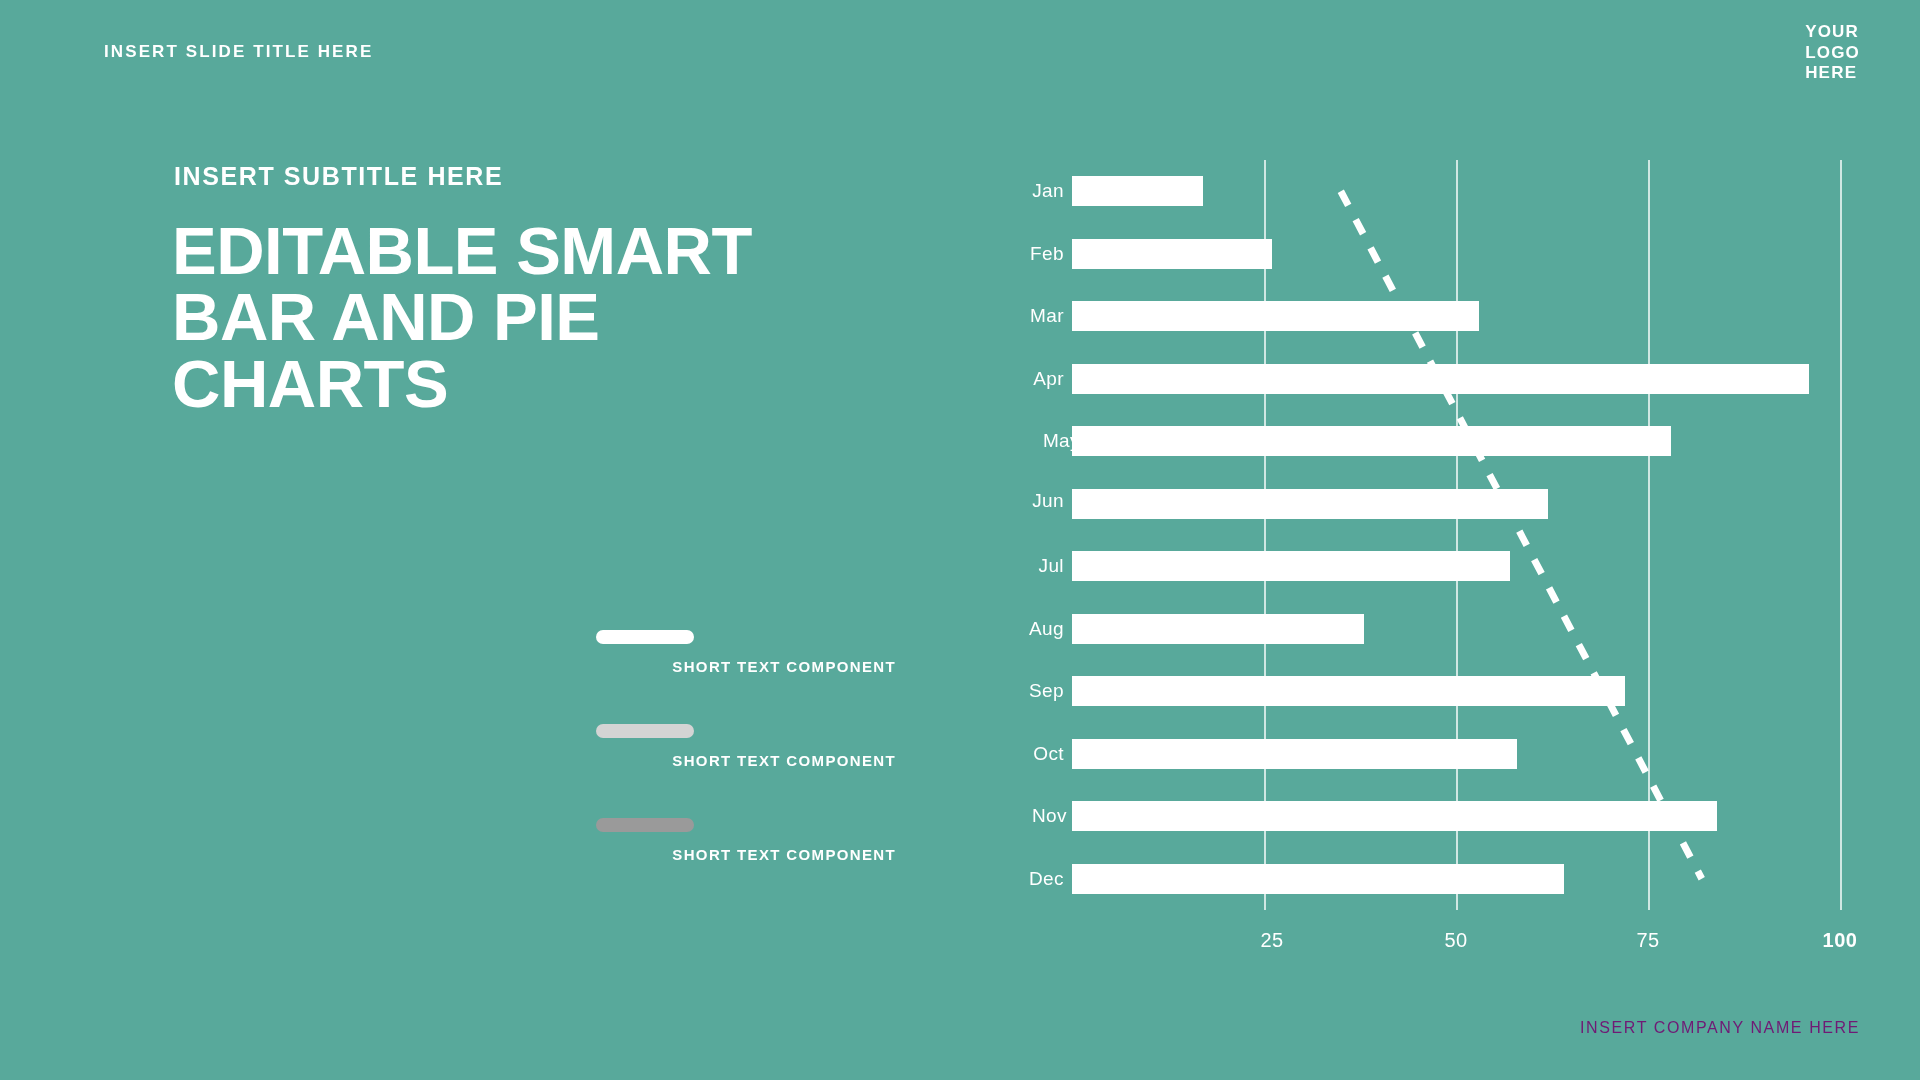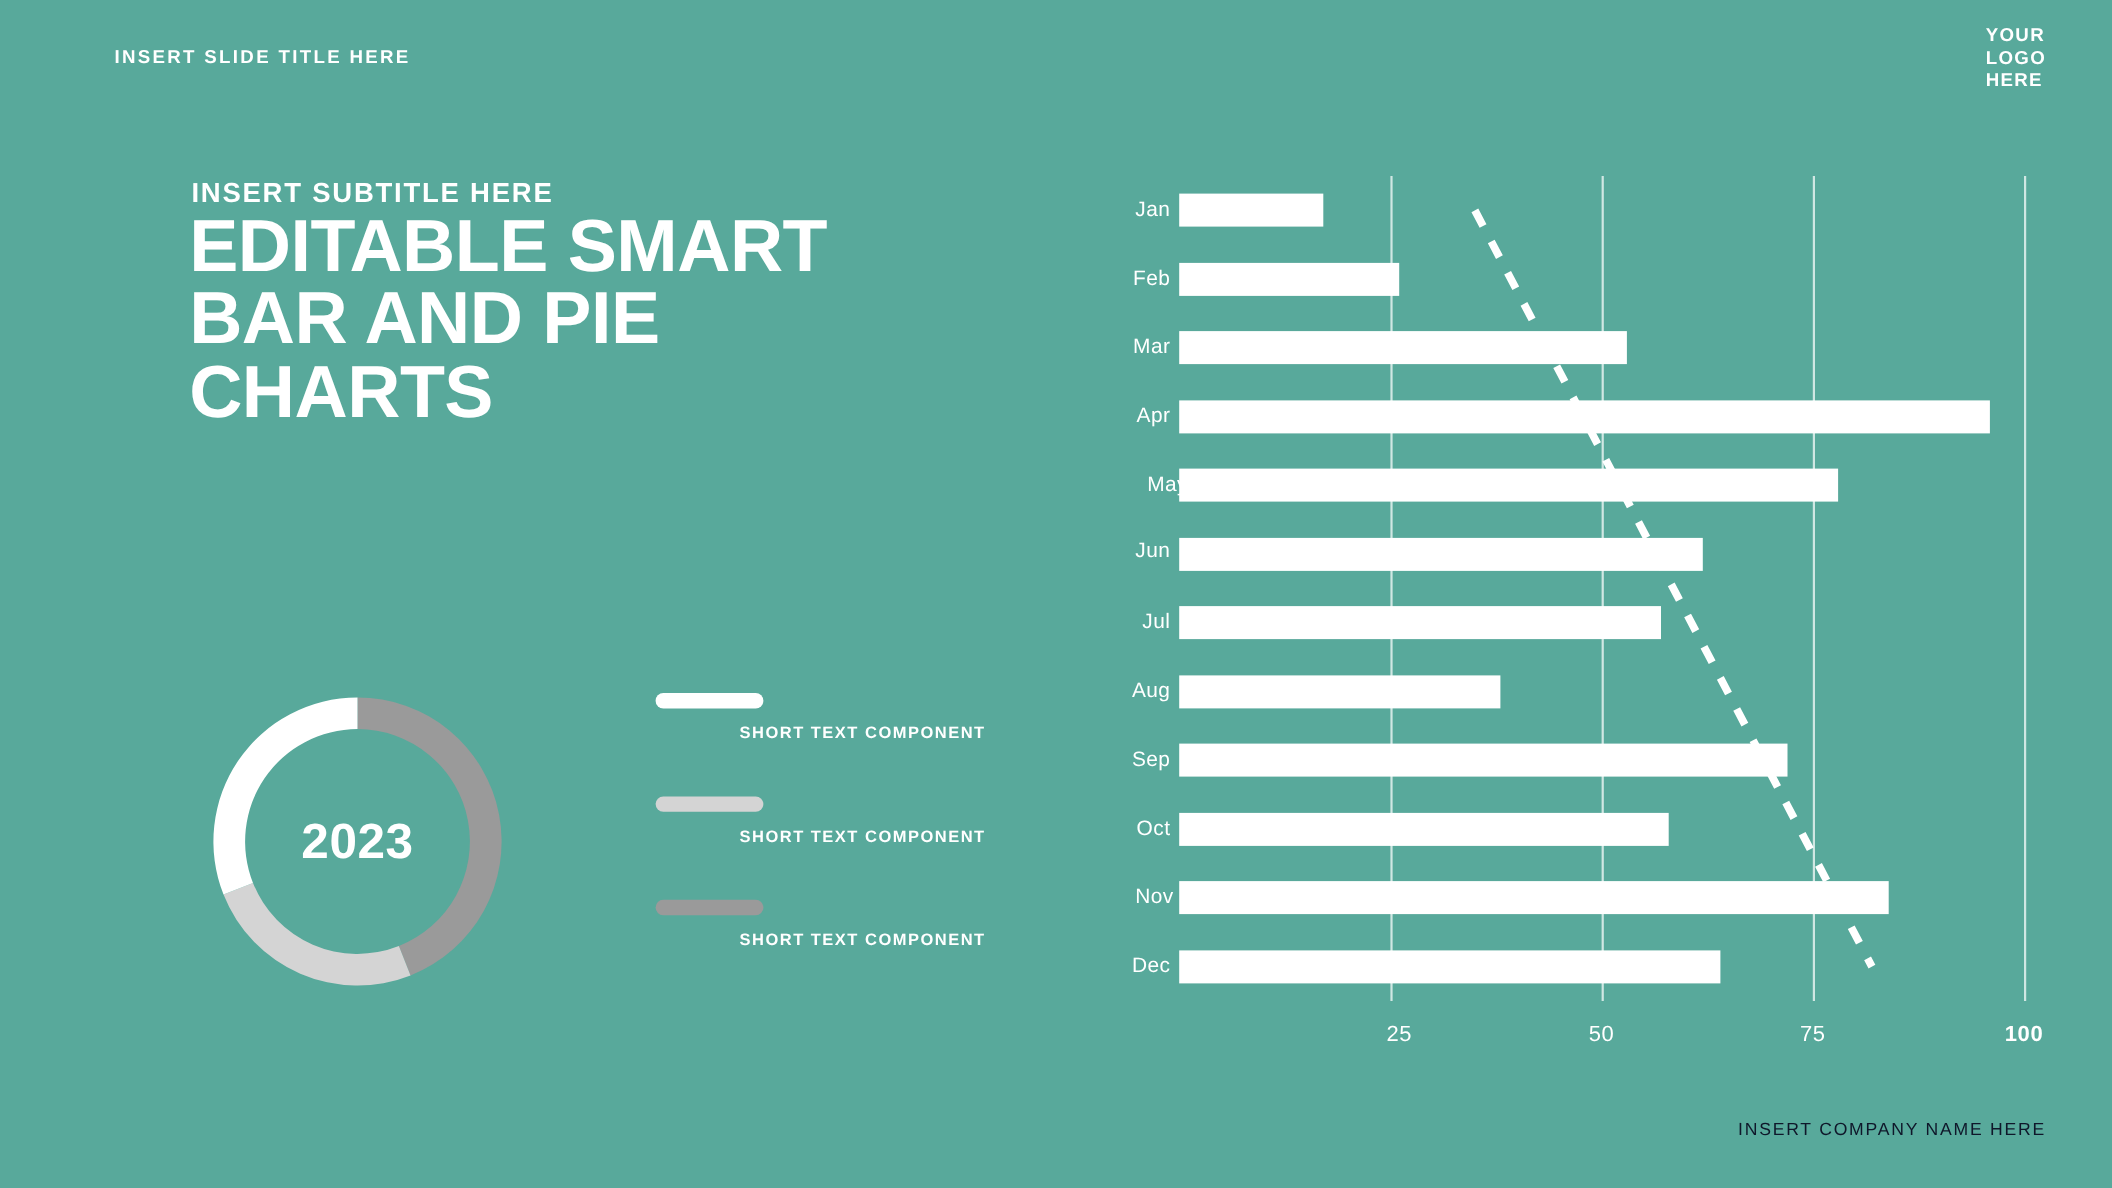--- a/index.html
+++ b/index.html
@@ -26,21 +26,21 @@
     line-height:1.22;color:#ffffff;text-transform:uppercase;
   }
 
   
   #subtitle{
     position:absolute;left:174px;top:162px;
     font-size:25px;font-weight:800;letter-spacing:1.6px;
     color:#ffffff;text-transform:uppercase;
   }
   #headline{
-    position:absolute;left:172px;top:191px;width:700px;
+    position:absolute;left:172px;top:218px;width:700px;
     font-size:67px;font-weight:800;line-height:0.99;
     letter-spacing:-0.5px;color:#ffffff;text-transform:uppercase;
   }
 
   
   #donut-wrap{position:absolute;left:180px;top:620px;width:290px;height:290px;}
   #donut-svg{display:block;width:290px;height:290px;}
   #donut-center-label{
     position:absolute;left:0;top:0;width:290px;height:290px;
     display:flex;align-items:center;justify-content:center;
@@ -71,49 +71,39 @@
   .tick-label{
     position:absolute;bottom:18px;transform:translateX(-50%);
     font-size:20px;font-weight:400;color:#ffffff;letter-spacing:0.5px;
   }
   #trend-svg{position:absolute;left:0;top:0;width:100%;height:100%;pointer-events:none;}
 
   
   #footer{
     position:absolute;right:60px;bottom:43px;
     font-size:16px;font-weight:400;letter-spacing:1.6px;
-    color:#0f172a;text-transform:uppercase;
+    color:#701a75;text-transform:uppercase;
   }
 </style>
 </head>
 <body style="background: rgb(88, 169, 155);">
 
 <div class="slide">
 
   <div id="slide-title">INSERT SLIDE TITLE HERE</div>
 
   <div id="logo">
     <div>YOUR</div>
     <div>LOGO</div>
     <div>HERE</div>
   </div>
 
   <div id="subtitle">INSERT SUBTITLE HERE</div>
   <div id="headline">EDITABLE SMART BAR AND PIE CHARTS</div>
 
-  <div id="donut-wrap">
-    <svg id="donut-svg" viewBox="0 0 290 290">
-      <g id="donut-segments">
-          <path d="M 145 14 A 131 131 0 0 1 193.22431640169282 266.80071965136096 L 182.61496679332038 240.00456132806153 A 102.18 102.18 0 0 0 145 42.81999999999999 Z" fill="#9a9a9a"></path>
-          <path d="M 193.22431640169282 266.80071965136096 A 131 131 0 0 1 23.199280348639107 193.22431640169287 L 49.99543867193849 182.61496679332046 A 102.18 102.18 0 0 0 182.61496679332038 240.00456132806153 Z" fill="#d4d4d4"></path>
-          <path d="M 23.199280348639107 193.22431640169287 A 131 131 0 0 1 144.99999999999997 14 L 144.99999999999997 42.81999999999999 A 102.18 102.18 0 0 0 49.99543867193849 182.61496679332046 Z" fill="#ffffff"></path>
-        </g>
-    </svg>
-    <div id="donut-center-label">2023</div>
-  </div>
 
   <div id="legend">
     <div class="legend-item">
       <span class="legend-swatch" style="background: rgb(255, 255, 255);"></span>
       <span class="legend-label">SHORT TEXT COMPONENT</span>
     </div>
     <div class="legend-item">
       <span class="legend-swatch" style="background: rgb(212, 212, 212);"></span>
       <span class="legend-label">SHORT TEXT COMPONENT</span>
     </div>

